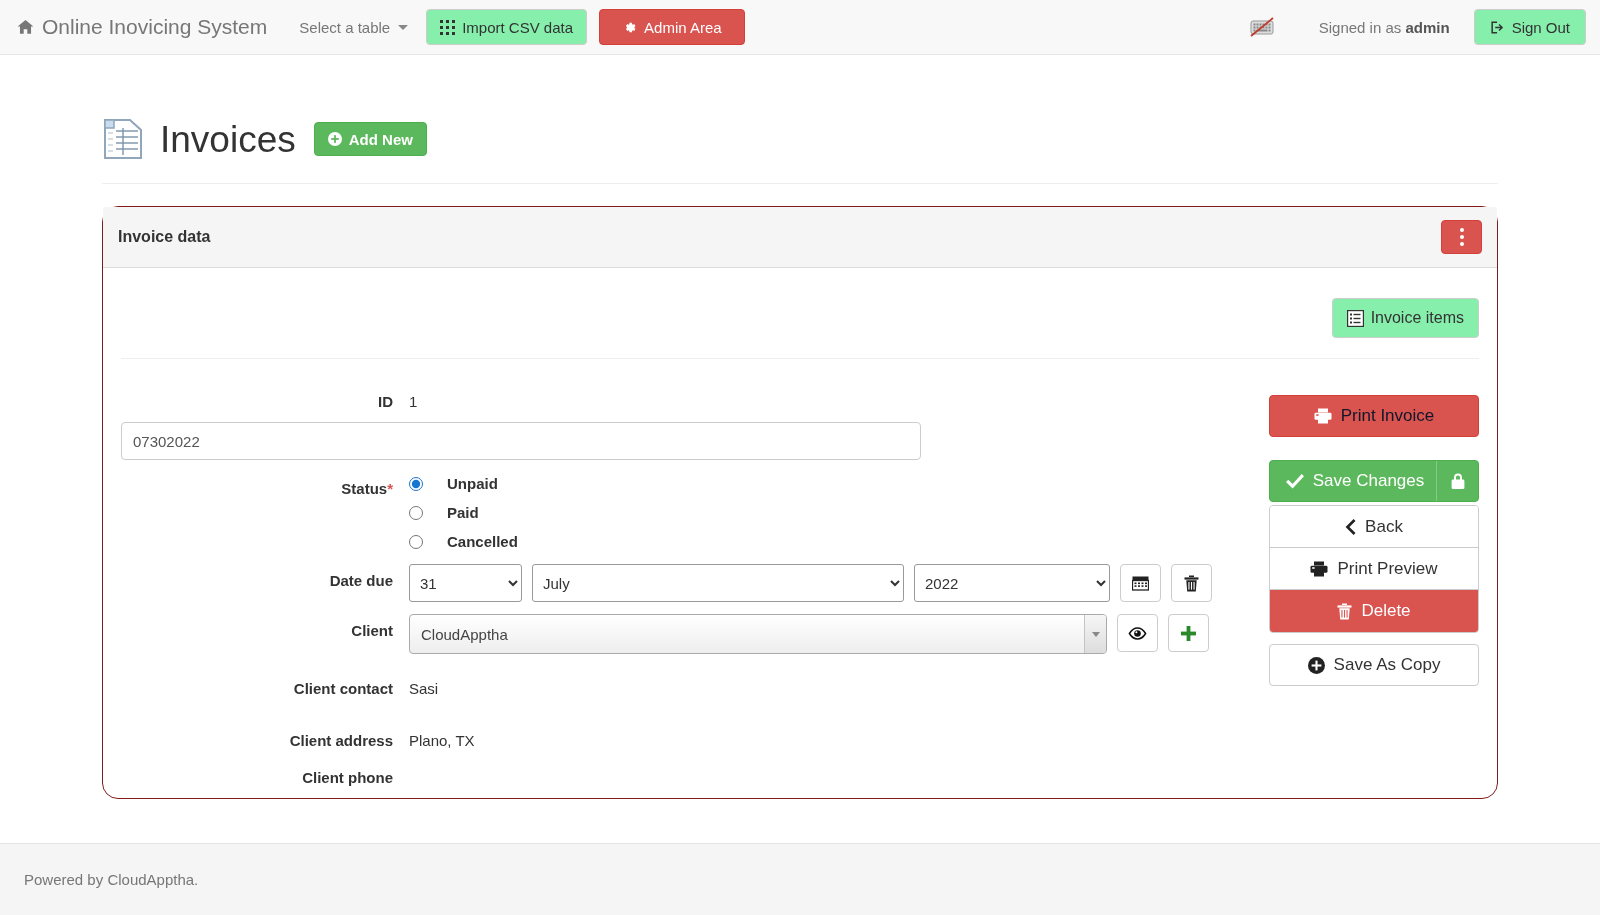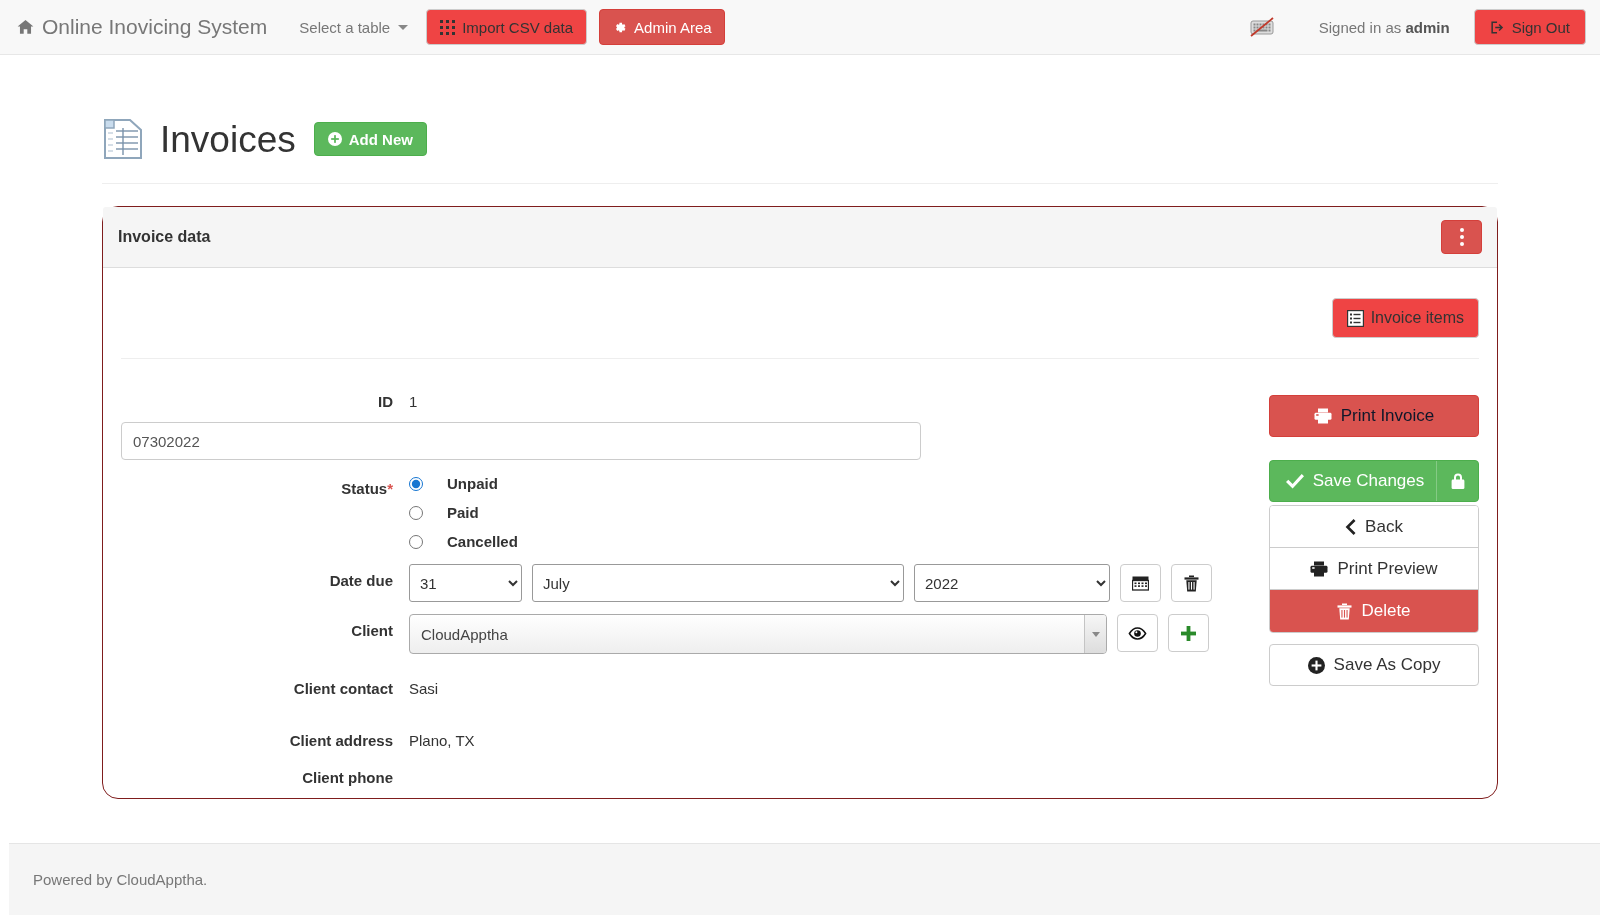--- a/index.html
+++ b/index.html
@@ -48,27 +48,27 @@
     display: inline-flex; align-items: center; justify-content: center;
     gap: 7px;
     font-size: 15px;
     border-radius: 4px;
     border: 1px solid transparent;
     cursor: pointer;
     white-space: nowrap;
     font-family: "Liberation Sans", sans-serif;
   }
   .btn-default {
-    background: #ef4444; border-color: #cccccc; color: #333333;
+    background: #86efac; border-color: #cccccc; color: #333333;
   }
   .btn-danger { background: #d9534f; border-color: #d43f3a; color: #ffffff; }
   .btn-success { background: #5cb85c; border-color: #4cae4c; color: #ffffff; }
 
   .btn-import { height: 36px; padding: 0 13px; margin-right: 12px; }
-  .btn-admin  { height: 36px; padding: 0 12px; }
+  .btn-admin  { height: 36px; padding: 0 22px; }
 
   .nav-right {
     margin-left: auto;
     display: flex; align-items: center; gap: 0;
   }
   .kb-icon { width: 26px; height: 24px; margin-right: 44px; display:block; }
   .signed-in { font-size: 15px; color: #777777; margin-right: 24px; white-space: nowrap; }
   .signed-in b { color: #555555; }
   .btn-signout { height: 36px; padding: 0 15px; }
 
@@ -249,21 +249,21 @@
   .btn-delete-stack {
     background: #d9534f; color: #ffffff; border-bottom: none;
   }
   .btn-save-copy {
     background: #ffffff; color: #333333; border: 1px solid #cccccc;
     border-radius: 4px; margin-top: 11px;
   }
 
   
   .footer {
-    position: absolute; left: 9px; right: 0; bottom: 0;
+    position: absolute; left: 0; right: 0; bottom: 0;
     height: 72px;
     background: #f5f5f5;
     border-top: 1px solid #e5e5e5;
     display: flex; align-items: center;
     padding-left: 24px;
   }
   .footer p { margin: 0; font-size: 15px; color: #777777; }
 
   .viewport { position: relative; width: 1600px; height: 915px; overflow: hidden; }
   svg { display: block; }

